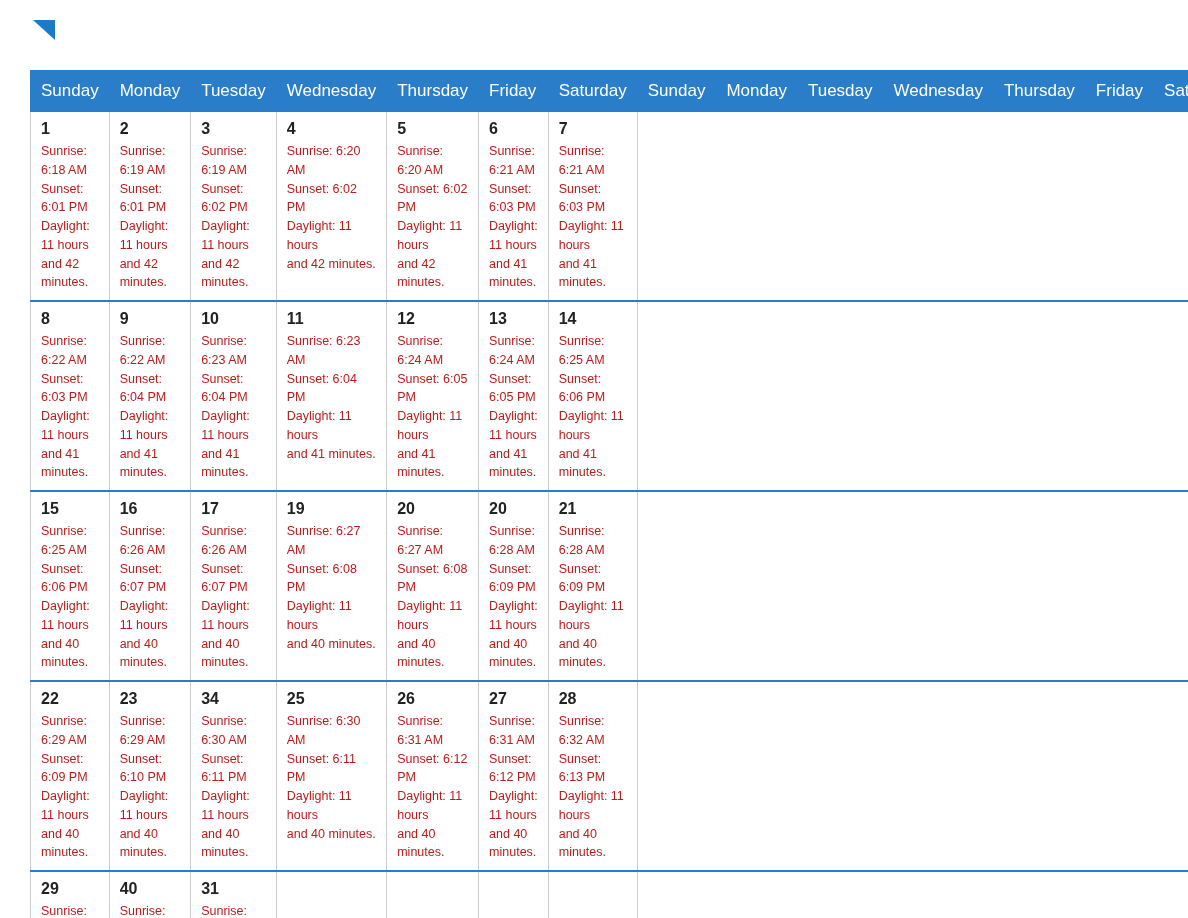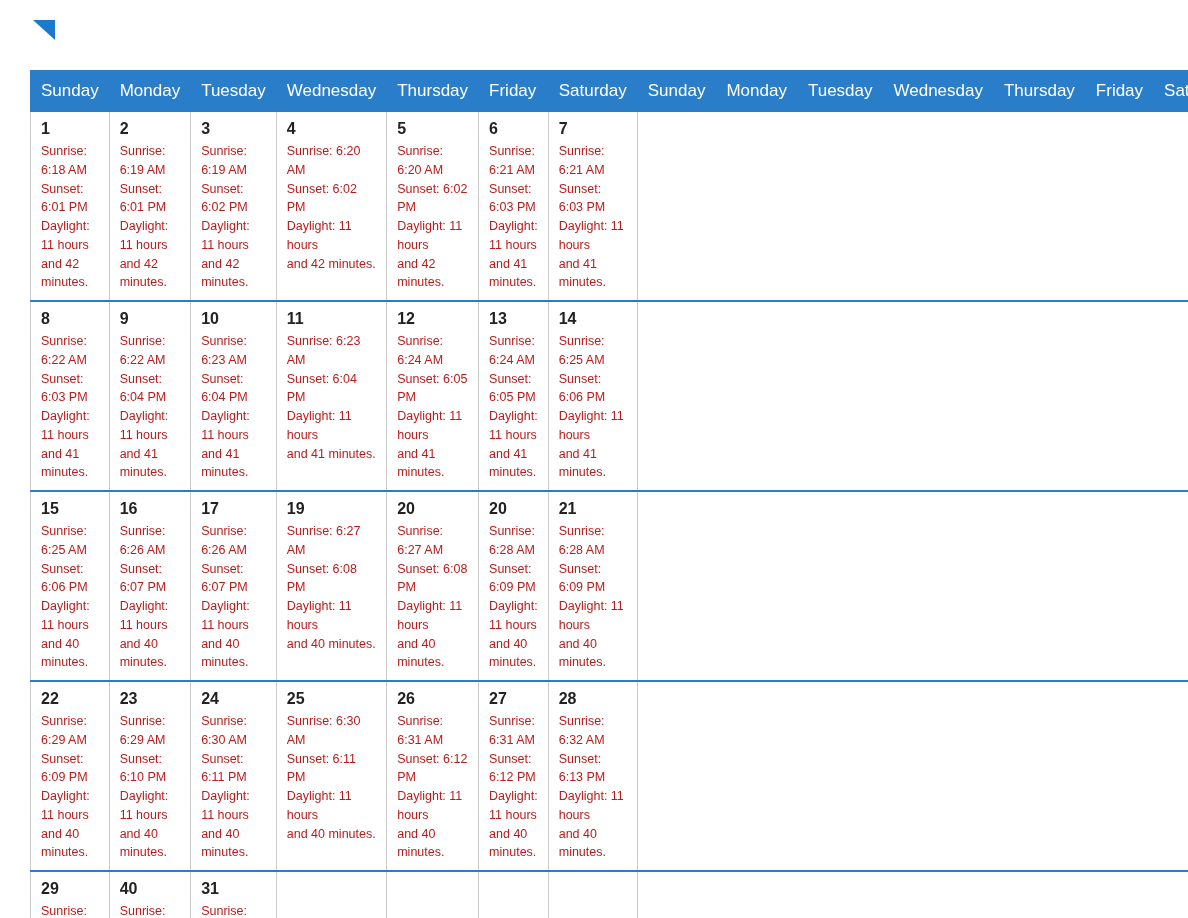--- a/index.html
+++ b/index.html
@@ -234,21 +234,21 @@
       <tr>
         <td>
           <span class="day-num">22</span>
           <div class="day-info">Sunrise: 6:29 AM<br>Sunset: 6:09 PM<br>Daylight: 11 hours<br>and 40 minutes.</div>
         </td>
         <td>
           <span class="day-num">23</span>
           <div class="day-info">Sunrise: 6:29 AM<br>Sunset: 6:10 PM<br>Daylight: 11 hours<br>and 40 minutes.</div>
         </td>
         <td>
-          <span class="day-num">24</span>
+          <span class="day-num">34</span>
           <div class="day-info">Sunrise: 6:30 AM<br>Sunset: 6:11 PM<br>Daylight: 11 hours<br>and 40 minutes.</div>
         </td>
         <td>
           <span class="day-num">25</span>
           <div class="day-info">Sunrise: 6:30 AM<br>Sunset: 6:11 PM<br>Daylight: 11 hours<br>and 40 minutes.</div>
         </td>
         <td>
           <span class="day-num">26</span>
           <div class="day-info">Sunrise: 6:31 AM<br>Sunset: 6:12 PM<br>Daylight: 11 hours<br>and 40 minutes.</div>
         </td>

